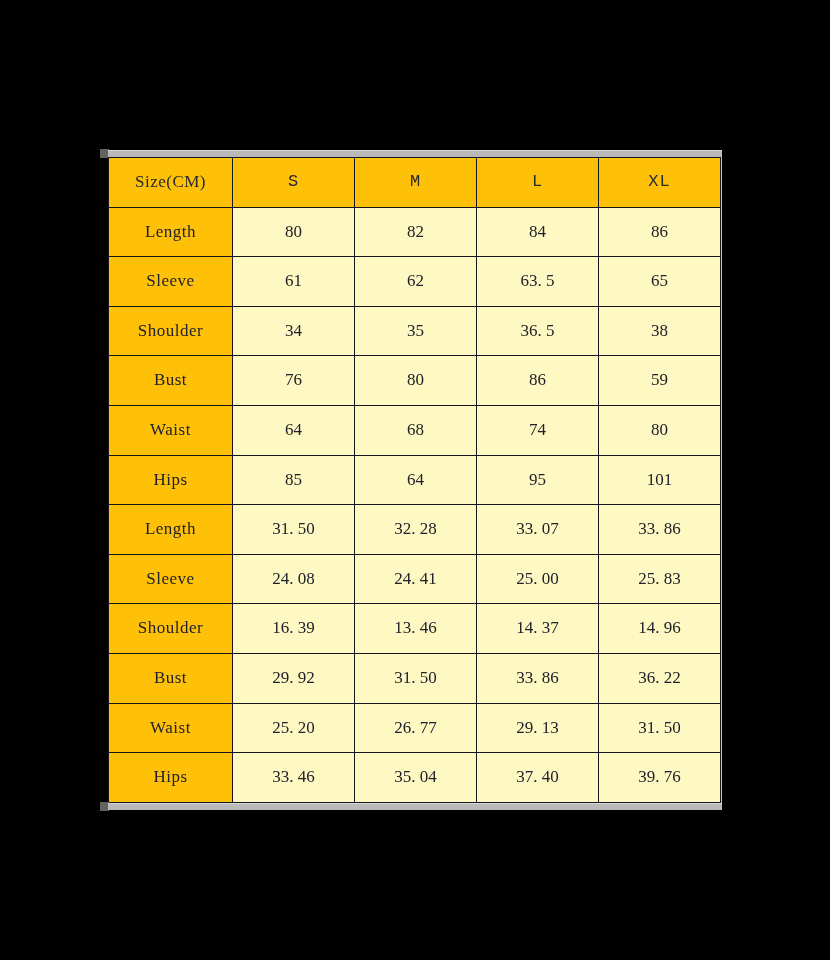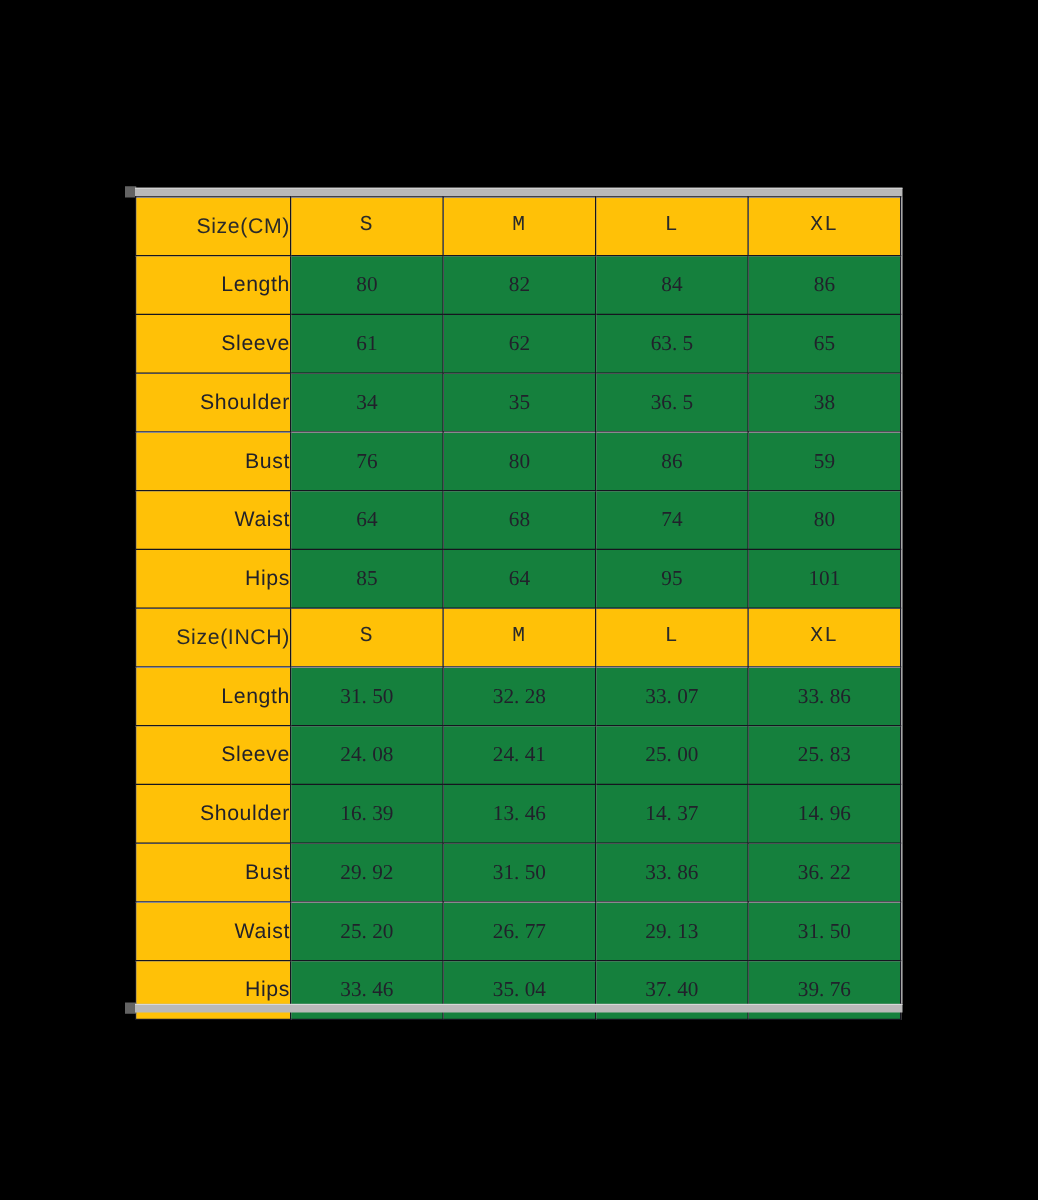--- a/index.html
+++ b/index.html
@@ -74,31 +74,31 @@
     font-size: 17px;
     color: #21212b;
     line-height: 1.1;
     white-space: nowrap;
     overflow: hidden;
   }
 
   
   td.label-cell {
     background: #ffc107;
-    text-align: right;
+    text-align: center;
     padding-left: 6px;
-    font-family: Liberation Sans, sans-serif;
+    font-family: Liberation Serif, serif;
     font-size: 17px;
     letter-spacing: 0.5px;
     color: #2a2a2a;
   }
 
   
   td.value-cell {
-    background: #15803d;
+    background: #fef9c3;
     text-align: center;
     font-family: "Liberation Serif", "DejaVu Serif", serif;
     font-size: 20px;
     color: #1d1d28;
   }
 
   
   tr.header-row td.label-cell,
   tr.header-row td.value-cell {
     background: #ffc107;
@@ -170,27 +170,20 @@
             <td class="value-cell">74</td>
             <td class="value-cell">80</td>
           </tr>
           <tr class="data-row">
             <td class="label-cell">Hips</td>
             <td class="value-cell">85</td>
             <td class="value-cell">64</td>
             <td class="value-cell">95</td>
             <td class="value-cell">101</td>
           </tr>
-          <tr class="header-row">
-            <td class="label-cell">Size(INCH)</td>
-            <td class="value-cell">S</td>
-            <td class="value-cell">M</td>
-            <td class="value-cell">L</td>
-            <td class="value-cell">XL</td>
-          </tr>
           <tr class="data-row">
             <td class="label-cell">Length</td>
             <td class="value-cell">31. 50</td>
             <td class="value-cell">32. 28</td>
             <td class="value-cell">33. 07</td>
             <td class="value-cell">33. 86</td>
           </tr>
           <tr class="data-row">
             <td class="label-cell">Sleeve</td>
             <td class="value-cell">24. 08</td>

